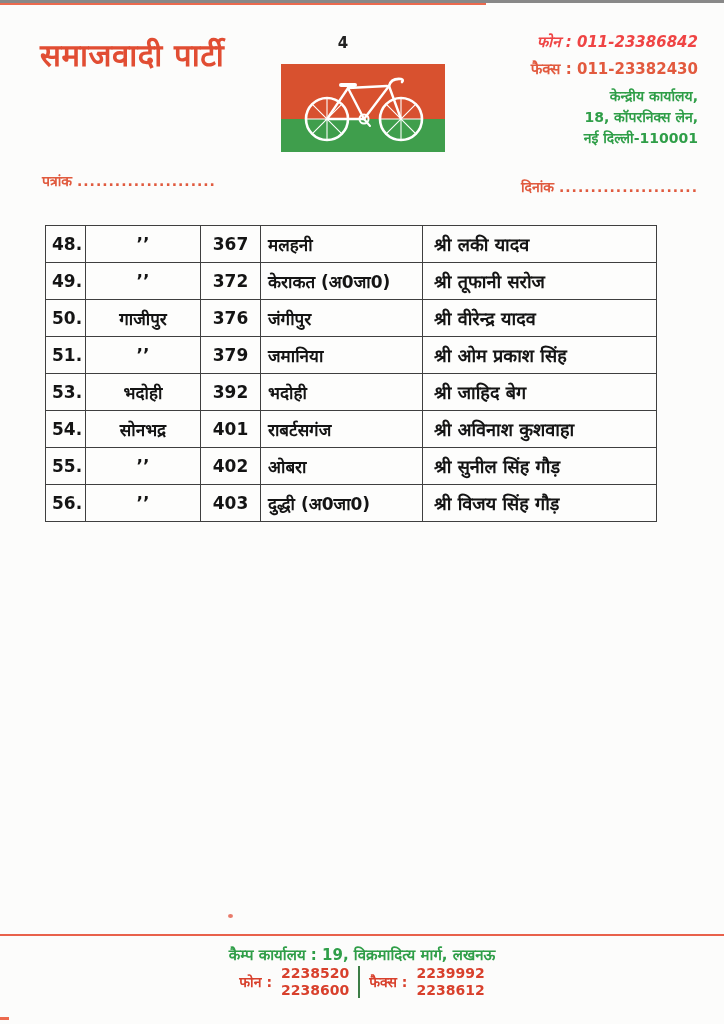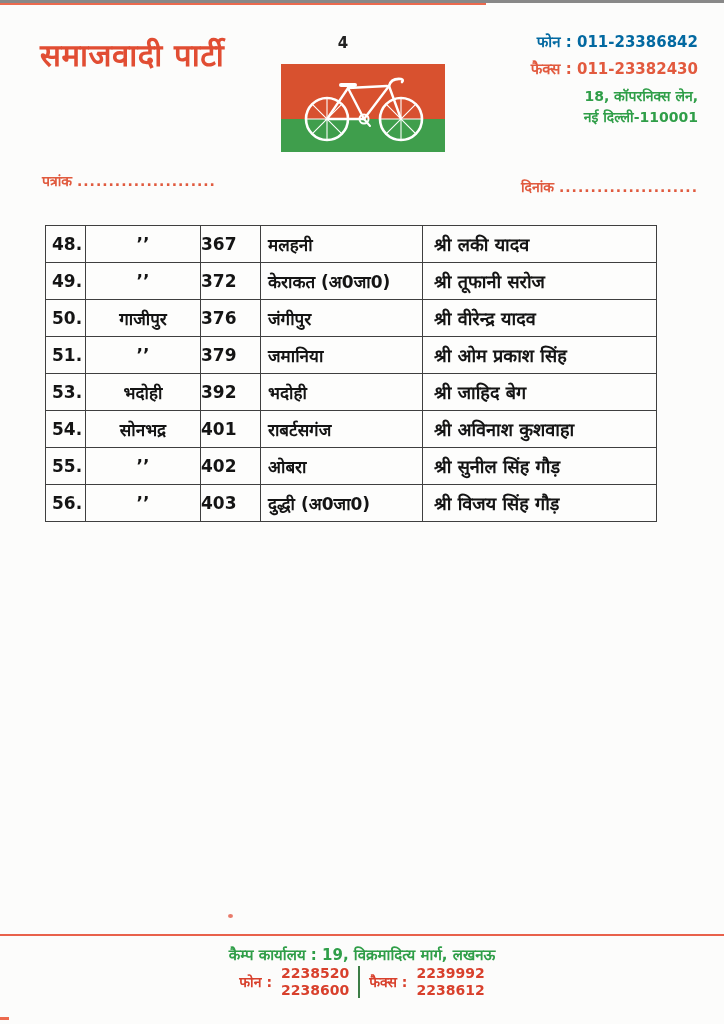--- a/index.html
+++ b/index.html
@@ -12,35 +12,35 @@
   .party-title {
     position:absolute; left:40px; top:30px; font-size:31px; font-weight:bold;
     color:#e14d33; letter-spacing:0.5px; white-space:nowrap;
   }
   .page-number { position:absolute; left:328px; top:31px; width:30px; text-align:center; font-size:15px; color:#222; font-weight:bold; }
   .flag { position:absolute; left:281px; top:61px; width:164px; height:88px; }
   .flag-red { position:absolute; top:0; left:0; right:0; height:55px; background:#d8512f; }
   .flag-green { position:absolute; bottom:0; left:0; right:0; height:33px; background:#3f9e4c; }
   .flag svg { position:absolute; left:8px; top:9px; }
   .contact { position:absolute; right:26px; top:28px; text-align:right; line-height:1.5; }
-  .contact .red1 { font-size:15px; font-weight:bold; color:#0369a1; margin-bottom:4px; white-space:nowrap; }
+  .contact .red1 { font-size:15px; font-weight:bold; color:#ef4444; margin-bottom:4px; white-space:nowrap;font-style:italic; }
   .contact .red2 { font-size:15px; font-weight:bold; color:#e25a3e; margin-bottom:6px; white-space:nowrap; }
   .contact .green { font-size:14px; font-weight:bold; color:#2f9e48; white-space:nowrap; }
   .ref-label { font-size:14px; font-weight:bold; color:#e05a3e; white-space:nowrap; }
   .letterno { position:absolute; left:42px; top:168px; }
   .dateline  { position:absolute; right:26px; top:174px; }
   .dots { letter-spacing:1px; font-weight:bold; }
   table.cand {
     position:absolute; left:45px; top:222px; border-collapse:collapse;
     font-size:17px; font-weight:bold; color:#141414;
   }
   table.cand td { border:1px solid #3f3f3f; height:37px; vertical-align:middle; background:#fdfdfc; }
   td.c-sno { width:40px; padding-left:6px; text-align:left; }
   td.c-district { width:115px; text-align:center; }
-  td.c-num { width:60px; text-align:left; }
+  td.c-num { width:60px; text-align:center; }
   td.c-const { width:162px; padding-left:7px; text-align:left; }
   td.c-cand { width:234px; padding-left:11px; text-align:left; font-size:18px; }
   .footer-line { position:absolute; top:931px; left:0; width:724px; height:2px; background:#e8614b; }
   .small-mark { position:absolute; left:228px; top:911px; width:5px; height:4px; background:#e87a6a; border-radius:50%; }
   .corner-mark { position:absolute; left:0; top:1014px; width:9px; height:3px; background:#ec6a4e; }
   .camp { position:absolute; top:941px; left:0; width:100%; text-align:center;
           color:#2f9e48; font-weight:bold; font-size:15px; }
   .phonefax { position:absolute; top:962px; left:0; width:100%;
               display:flex; justify-content:center; align-items:center; gap:9px; }
   .pf-label { font-size:14px; font-weight:bold; color:#d8402c; white-space:nowrap; }
@@ -91,20 +91,21 @@
 
         <circle cx="75" cy="46" r="4.5" stroke-width="2"></circle>
         <path d="M75 46 L81 53" stroke-width="2"></path>
       </g>
     </svg>
   </div>
 
   <div class="contact">
     <div class="red1">फोन : 011-23386842</div>
     <div class="red2">फैक्स : 011-23382430</div>
+    <div class="green">केन्द्रीय कार्यालय,</div>
     <div class="green">18, कॉपरनिक्स लेन,</div>
     <div class="green">नई दिल्ली-110001</div>
   </div>
 
   <div class="letterno ref-label">
     <span>पत्रांक</span>
     <span class="dots">......................</span>
   </div>
   <div class="dateline ref-label">
     <span>दिनांक</span>

